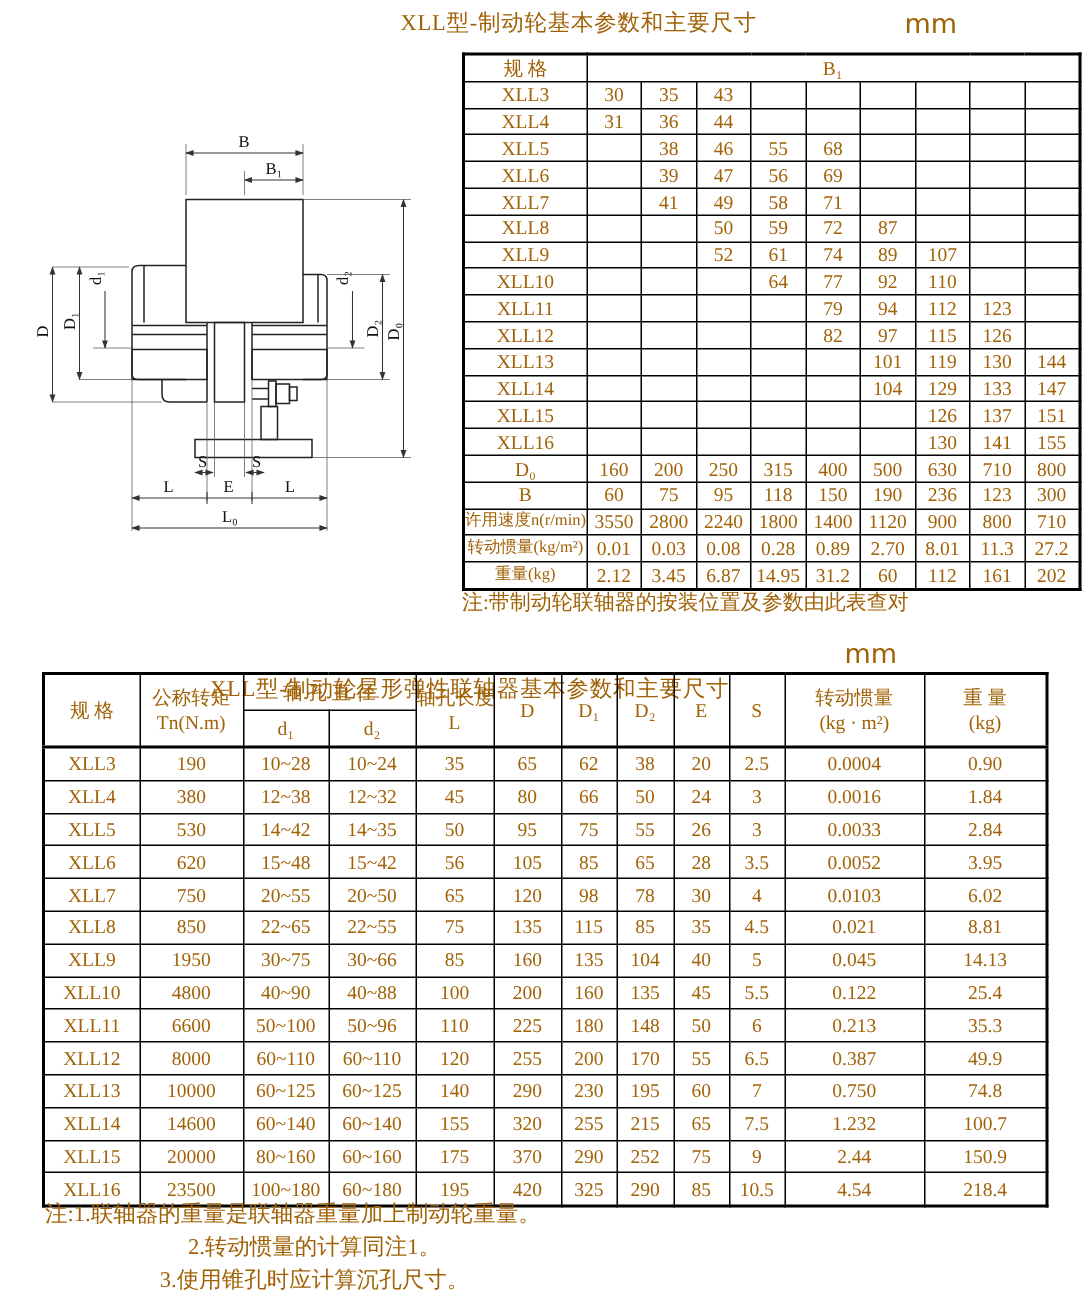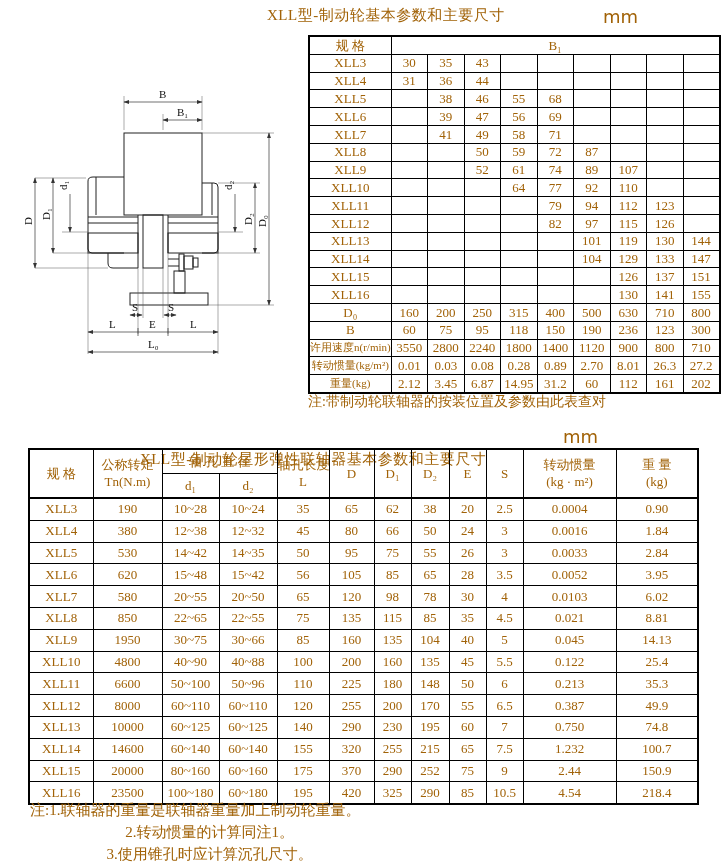--- a/index.html
+++ b/index.html
@@ -365,21 +365,21 @@
         </tr>
         <tr>
           <td class="small">转动惯量(kg/m²)</td>
           <td>0.01</td>
           <td>0.03</td>
           <td>0.08</td>
           <td>0.28</td>
           <td>0.89</td>
           <td>2.70</td>
           <td>8.01</td>
-          <td>26.3</td>
+          <td>11.3</td>
           <td>27.2</td>
         </tr>
         <tr>
           <td class="small">重量(kg)</td>
           <td>2.12</td>
           <td>3.45</td>
           <td>6.87</td>
           <td>14.95</td>
           <td>31.2</td>
           <td>60</td>
@@ -493,21 +493,21 @@
           <td>105</td>
           <td>85</td>
           <td>65</td>
           <td>28</td>
           <td>3.5</td>
           <td>0.0052</td>
           <td>3.95</td>
         </tr>
         <tr>
           <td>XLL7</td>
-          <td>580</td>
+          <td>750</td>
           <td>20~55</td>
           <td>20~50</td>
           <td>65</td>
           <td>120</td>
           <td>98</td>
           <td>78</td>
           <td>30</td>
           <td>4</td>
           <td>0.0103</td>
           <td>6.02</td>

